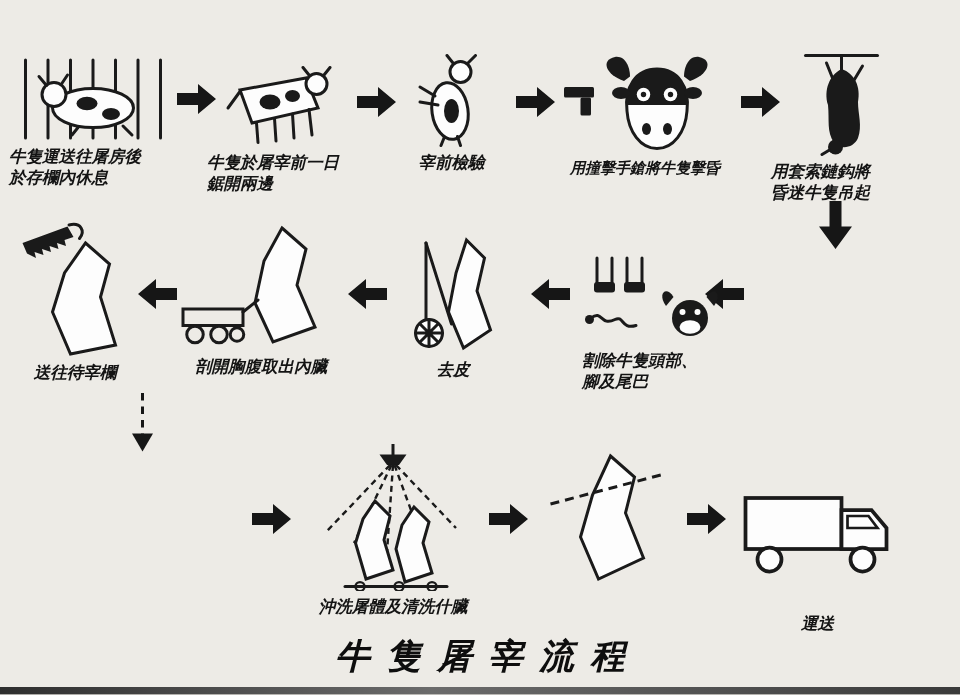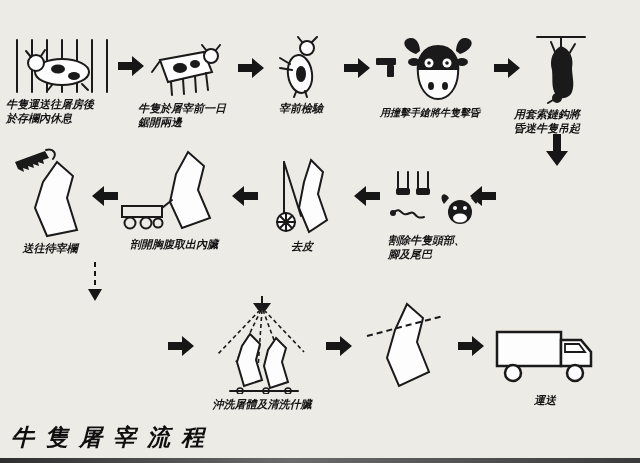--- a/index.html
+++ b/index.html
@@ -10,21 +10,21 @@
   .icon { display:block; }
   .icon svg { display:block; }
   .caption { margin-top:4px; font-size:11px; font-weight:700; color:#141414; line-height:1.3;
              white-space:pre-line; text-align:center; }
   .cap-left { text-align:left; align-self:flex-start; }
   .arrow { position:absolute; }
   .arrow svg { display:block; }
   .arrow polygon { fill:#161616; }
   .stk { stroke:#1a1a1a; fill:none; stroke-linecap:round; stroke-linejoin:round; stroke-width:2; }
   .fil { fill:#1a1a1a; stroke:none; }
-  .title { position:absolute; left:0; right:0; top:422px; font-weight:700;
+  .title { position:absolute; left:0; right:0; top:422px; text-align:center; font-weight:700;
            color:#0e0e0e; font-size:23px; letter-spacing:11px; text-indent:11px; }
   .bottom-edge { position:absolute; left:0; right:0; bottom:0; height:5px;
                  background:linear-gradient(to right,#2e2e2e,#6b6b6b 45%,#3a3a3a); }
 </style>
 </head>
 <body>
 
 <div class="page">
 
   <div class="step" style="left:6px;top:38px;width:112px">
@@ -295,19 +295,19 @@
   <div class="step" style="left:490px;top:326px;width:110px">
     <span class="icon">
       <svg width="104" height="58" viewBox="0 0 104 58">
         <rect x="4" y="6" width="64" height="34" fill="#fdfdfd" stroke="#1a1a1a" stroke-width="2.5"></rect>
         <path d="M68,14 L88,14 L98,26 L98,40 L68,40 Z" fill="#fdfdfd" stroke="#1a1a1a" stroke-width="2.5"></path>
         <path d="M72,18 L86,18 L92,26 L72,26 Z" fill="none" stroke="#1a1a1a" stroke-width="1.8"></path>
         <circle cx="20" cy="47" r="8" fill="#fdfdfd" stroke="#1a1a1a" stroke-width="2.5"></circle>
         <circle cx="82" cy="47" r="8" fill="#fdfdfd" stroke="#1a1a1a" stroke-width="2.5"></circle>
       </svg>
     </span>
-    <div class="caption" style="margin-top:10px">運送</div>
+    <div class="caption" style="margin-top:25px">運送</div>
   </div>
 
   <div class="title">牛隻屠宰流程</div>
 
   <div class="bottom-edge"></div>
 </div>
 
 </body></html>

